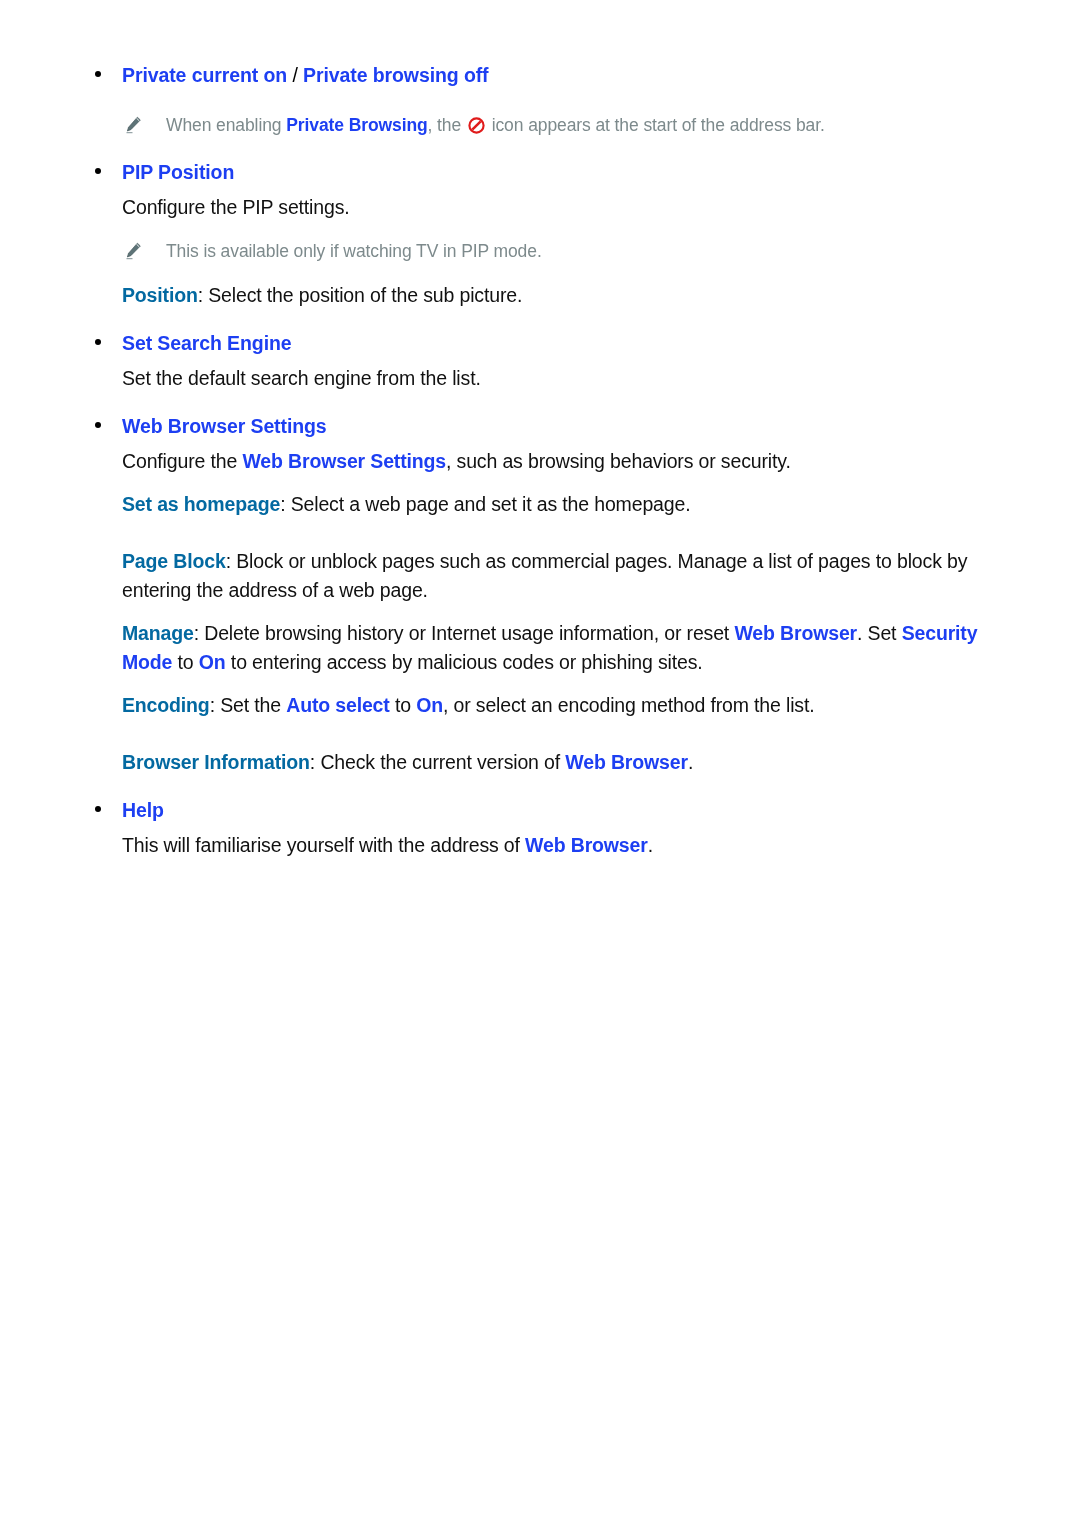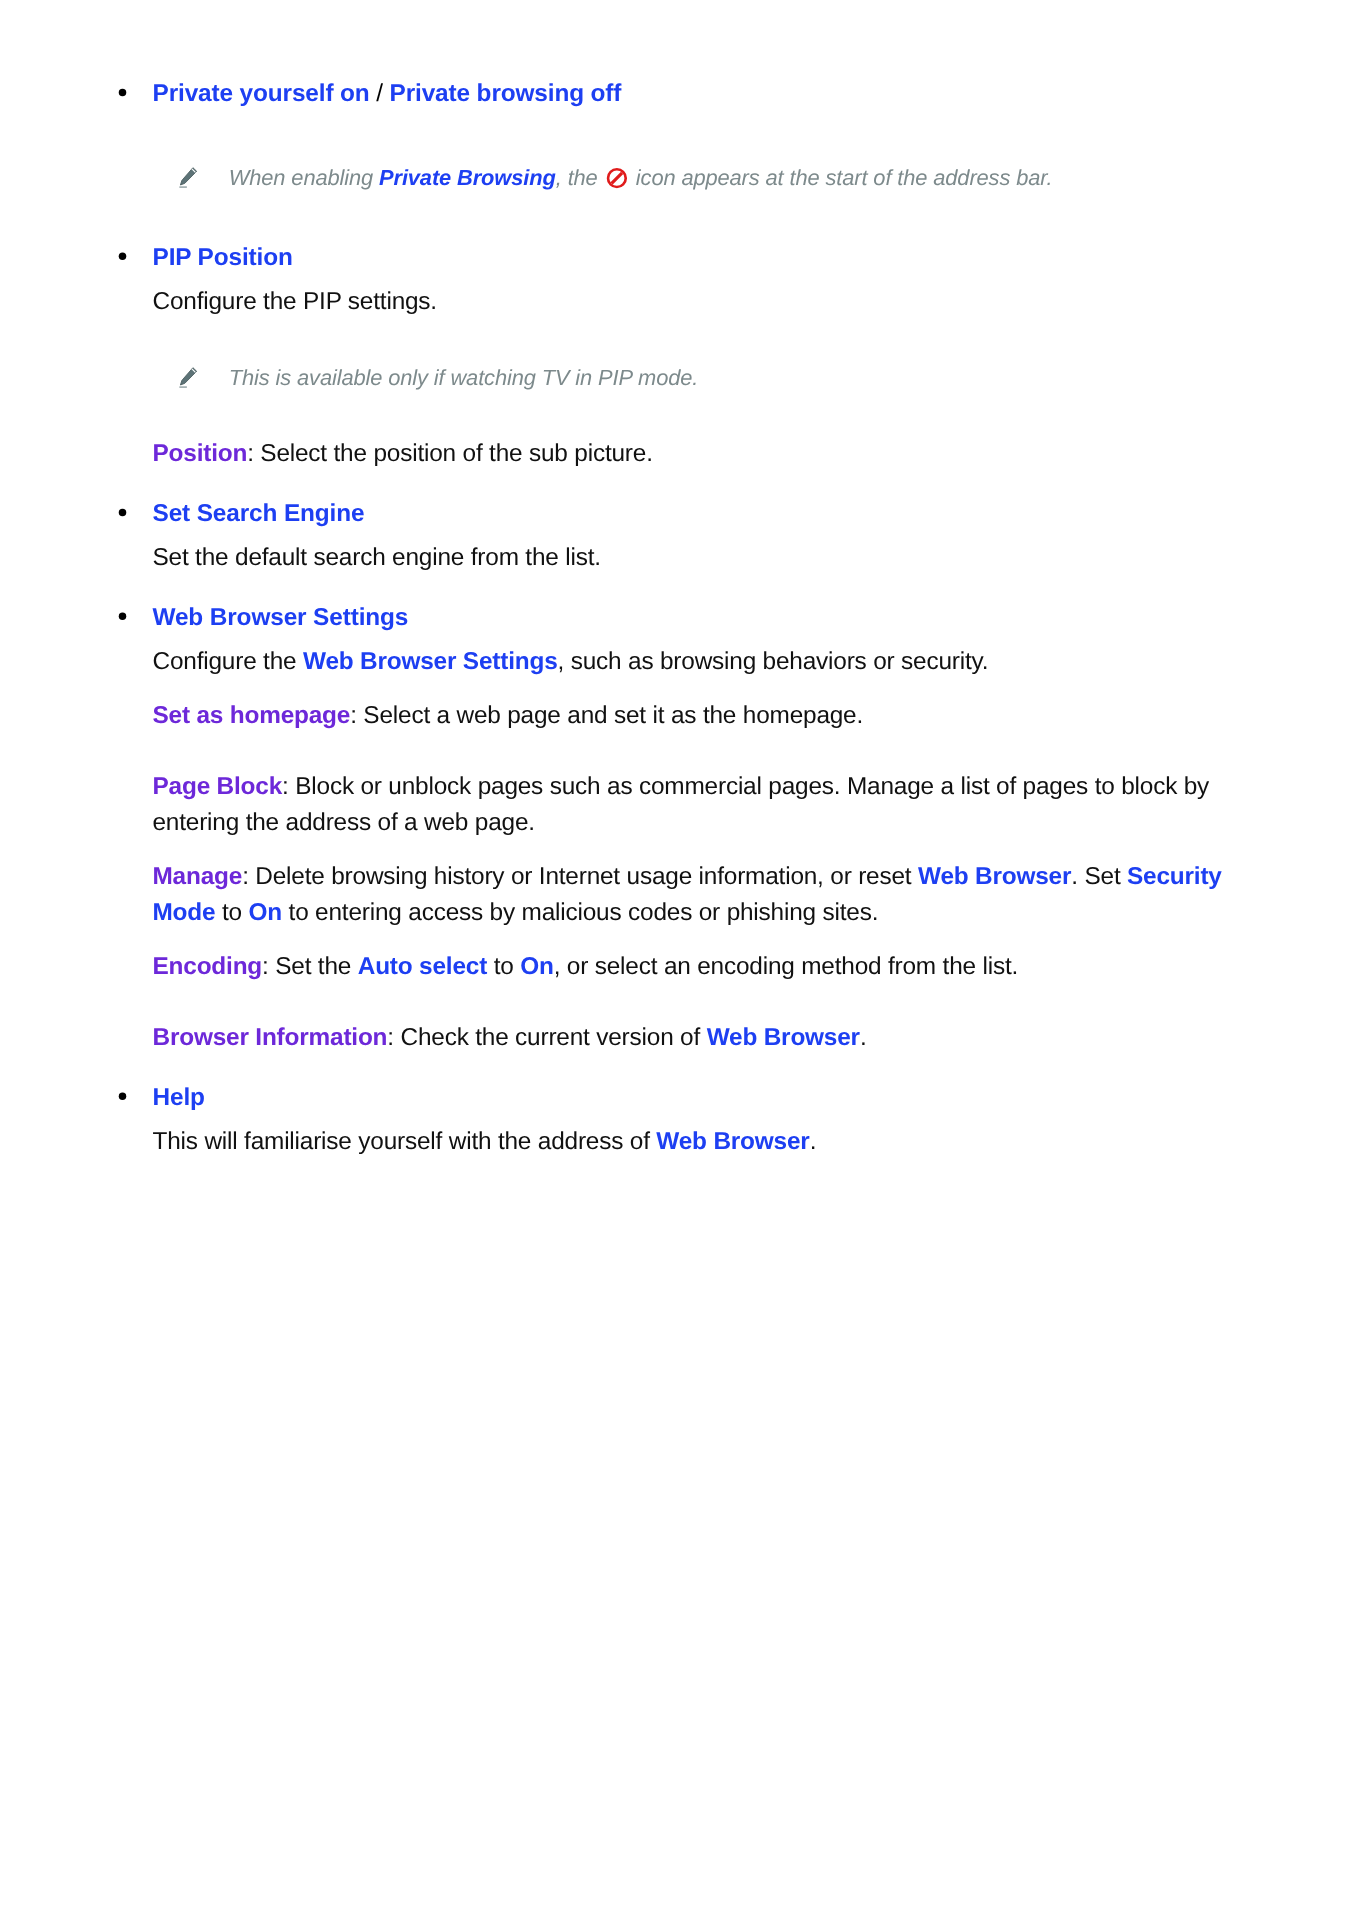--- a/index.html
+++ b/index.html
@@ -59,34 +59,33 @@
     font-size: 19.5px;
     line-height: 29px;
     color: #111111;
     letter-spacing: -0.15px;
   }
   .para b, .para .hl {
     color: #1d3ff2;
     font-weight: bold;
   }
   .term {
-    color: #6d28d9;
+    color: #0369a1;
     font-weight: bold;
   }
 
   
   .note-row {
     position: relative;
     padding-left: 76px;
-    margin: 17px;
+    margin: 0;
     font-size: 17.5px;
     line-height: 27px;
     color: #7d8a8c;
     letter-spacing: -0.1px;
-    font-style: italic;
   }
   .note-row .hl {
     color: #1d3ff2;
     font-weight: bold;
   }
   .pencil-icon {
     position: absolute;
     left: 33px;
     top: 3px;
     width: 20px;
@@ -108,21 +107,21 @@
   .sp-lg  { height: 20px; }
 </style>
 </head>
 <body>
 
 <div class="page">
 
   <div class="bullet-row">
     <span class="bullet-dot"></span>
     <div class="heading">
-      <span>Private yourself on</span><span class="sep"> / </span><span>Private browsing off</span>
+      <span>Private current on</span><span class="sep"> / </span><span>Private browsing off</span>
     </div>
   </div>
   <div class="sp-sm"></div>
 
   <div class="sp-md"></div>
 
   <p class="note-row">
     <svg class="pencil-icon" viewBox="0 0 24 24">
       <path d="M17.2 2.6 L20.8 6.0 L9.4 17.6 L5.2 19.2 L6.6 14.8 Z" fill="#5d7377" stroke="#46595c" stroke-width="0.8"></path>
       <path d="M16.2 3.8 L19.6 7.1" stroke="#ffffff" stroke-width="1.1" fill="none"></path>

